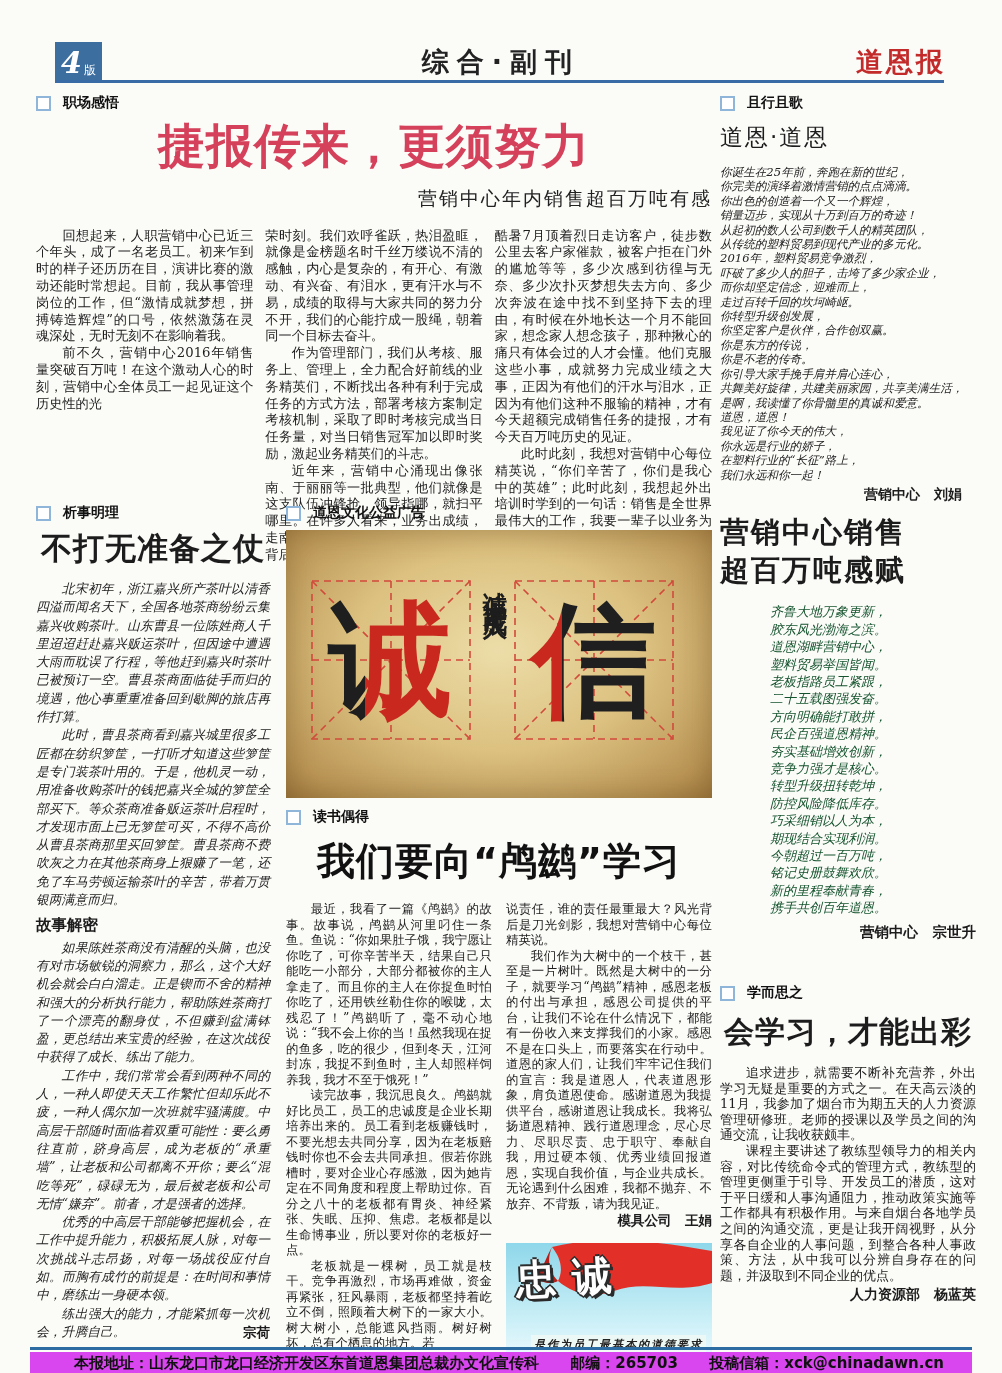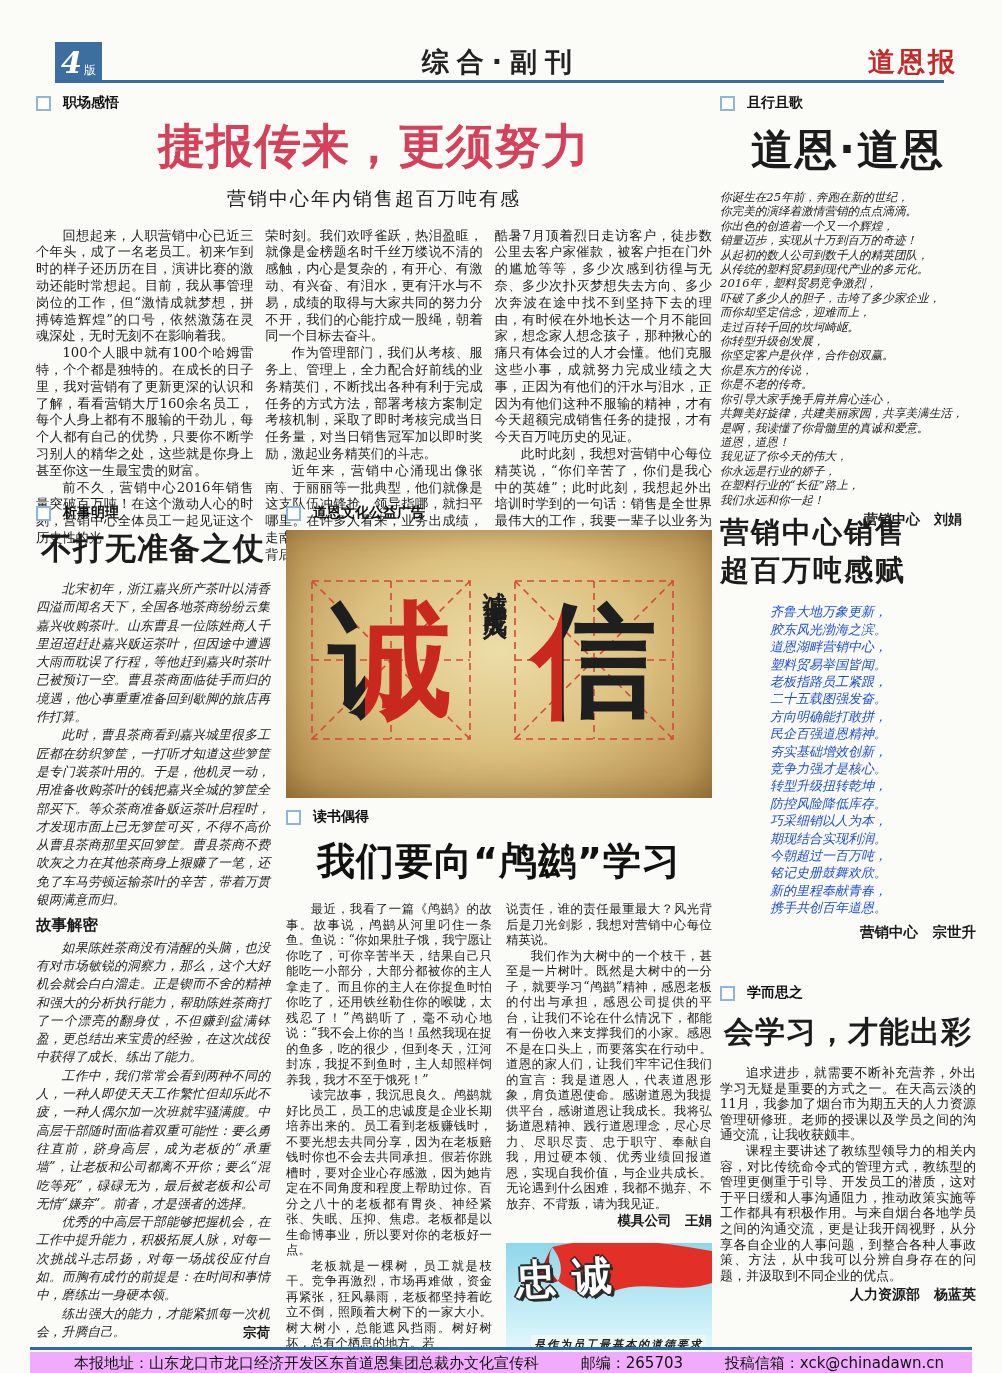--- a/index.html
+++ b/index.html
@@ -6,40 +6,40 @@
   .page{position:relative;width:1002px;height:1373px;background:#fbfbf8;overflow:hidden;
         font-family:"DejaVu Sans","Liberation Sans",sans-serif;color:#1c1c1c;}
   
   .pagenum-box{position:absolute;left:55px;top:42px;width:47px;height:38px;background:#3c6e9f;
         color:#fff;display:flex;align-items:flex-end;justify-content:center;gap:2px;padding-bottom:2px;box-sizing:border-box;}
   .pagenum-box .num{font-family:"DejaVu Serif",serif;font-size:30px;font-style:italic;font-weight:bold;line-height:30px;}
   .pagenum-box .lab{font-size:12px;line-height:16px;}
   .header-rule{position:absolute;left:55px;top:80px;width:889px;height:3px;background:#396ca6;}
   .section-title{position:absolute;left:0;top:44px;width:100%;text-align:center;
         font-size:27px;font-weight:bold;letter-spacing:8px;color:#222;}
-  .masthead{position:absolute;right:44px;top:44px;font-family:"DejaVu Serif",serif;
+  .masthead{position:absolute;right:56px;top:44px;font-family:"DejaVu Serif",serif;
         font-size:27px;font-weight:bold;color:#c32a2a;letter-spacing:3px;}
   
   .tag{display:flex;align-items:center;gap:12px;font-weight:bold;font-size:14px;color:#111;}
   .tag-box{width:11px;height:11px;border:2px solid #8fb6d9;background:#fff;display:inline-block;}
   .serif{font-family:"DejaVu Serif","Liberation Serif",serif;}
   p.para{margin:0;text-indent:2em;text-align:justify;}
   p.cont{text-indent:0;}
   .byline{font-weight:bold;font-style:normal;text-align:right;}
   
   .lead{position:absolute;left:36px;top:94px;width:676px;}
   .lead-headline{margin-top:8px;text-align:center;font-size:47px;font-weight:900;
         color:#d5415a;letter-spacing:1px;line-height:1.1;}
-  .lead-subtitle{margin-top:14px;text-align:center;font-size:19px;letter-spacing:2px;color:#222;}
+  .lead-subtitle{margin-top:14px;text-align:right;font-size:19px;letter-spacing:2px;color:#222;}
   .lead-cols{margin-top:16px;display:flex;gap:12px;}
   .lead-col{flex:1;font-size:13.2px;line-height:16.8px;}
   .lead-byline{margin-top:-16.8px;font-size:13.2px;}
   
   .song{position:absolute;left:720px;top:94px;width:256px;}
-  .song-title{margin-top:10px;text-align:center;font-size:42px;font-weight:700;letter-spacing:2px;}
+  .song-title{margin-top:10px;font-size:23px;font-weight:400;letter-spacing:2px;}
   .song-poem{margin-top:12px;font-size:11.6px;line-height:14.4px;font-style:italic;white-space:pre-line;color:#222;}
   .song-byline{margin-top:4px;font-size:14px;padding-right:14px;}
   
   .analysis{position:absolute;left:36px;top:504px;width:234px;}
   .analysis-title{margin-top:6px;text-align:center;font-size:31px;font-weight:900;letter-spacing:1px;}
   .analysis-body{margin-top:10px;font-size:12.8px;line-height:18.3px;font-style:italic;}
   .analysis-sub{font-style:normal;font-family:"DejaVu Sans",sans-serif;font-weight:bold;font-size:15.5px;margin:7px 0 4px 0;}
   .analysis-byline{margin-top:-18.3px;font-size:13.5px;}
   
   .ad{position:absolute;left:286px;top:504px;width:426px;}
@@ -72,32 +72,32 @@
         background:linear-gradient(180deg,#8ed7ea 0%,#c2ecf5 55%,#eefbff 100%);overflow:hidden;}
   .loyalty-flag{position:absolute;left:0;top:0;width:206px;height:64px;}
   .loyalty-title{position:absolute;left:10px;top:26px;font-family:"DejaVu Serif",serif;
         font-size:40px;font-weight:900;letter-spacing:16px;color:#fefefe;transform:rotate(-3deg);
         text-shadow:2px 0 0 #2b2b2b,-2px 0 0 #2b2b2b,0 2px 0 #2b2b2b,0 -2px 0 #2b2b2b,3px 3px 0 #2b2b2b;}
   .loyalty-caption{position:absolute;right:6px;bottom:8px;font-size:11px;font-weight:bold;
         font-style:italic;letter-spacing:2px;color:#222;background:rgba(252,252,240,.55);padding:2px 3px;}
   
   .fu{position:absolute;left:720px;top:514px;width:256px;}
   .fu-title{font-size:29px;font-weight:900;line-height:1.3;letter-spacing:2px;white-space:pre-line;}
-  .fu-poem{margin-top:14px;padding-left:50px;font-size:13px;line-height:17.4px;font-style:italic;white-space:pre-line;color:#1d4ed8;}
+  .fu-poem{margin-top:14px;padding-left:50px;font-size:13px;line-height:17.4px;font-style:italic;white-space:pre-line;color:#14532d;}
   .fu-byline{margin-top:6px;padding-left:50px;font-weight:bold;font-size:14.5px;text-align:right;}
   
   .learning{position:absolute;left:720px;top:984px;width:256px;}
   .learning-title{margin-top:10px;text-align:center;font-size:30px;font-weight:900;letter-spacing:1px;}
   .learning-body{margin-top:12px;font-size:13px;line-height:15.6px;}
   .learning-byline{margin-top:4px;font-size:14px;}
   
   .footer-rule{position:absolute;left:30px;top:1347px;width:942px;height:3px;background:#2d6ca3;}
   .footer{position:absolute;left:30px;top:1352px;width:942px;box-sizing:border-box;
         padding:2px 28px 0 44px;display:flex;justify-content:space-between;
-        font-size:15px;font-weight:normal;color:#111;background:#f0abfc;}
+        font-size:15px;font-weight:bold;color:#111;background:#d946ef;}
 </style>
 </head>
 <body>
 
 <div class="page">
 
   <div class="pagenum-box">
     <span class="num">4</span>
     <span class="lab">版</span>
   </div>
@@ -108,21 +108,20 @@
   <div class="lead">
     <div class="tag">
       <span class="tag-box"></span>
       <span>职场感悟</span>
     </div>
     <div class="lead-headline">捷报传来，更须努力</div>
     <div class="lead-subtitle">营销中心年内销售超百万吨有感</div>
     <div class="lead-cols serif">
       <div class="lead-col">
         <p class="para">回想起来，人职营销中心已近三个年头，成了一名老员工。初来乍到时的样子还历历在目，演讲比赛的激动还能时常想起。目前，我从事管理岗位的工作，但“激情成就梦想，拼搏铸造辉煌”的口号，依然激荡在灵魂深处，无时无刻不在影响着我。</p>
-        <p class="para">100个人眼中就有100个哈姆雷特，个个都是独特的。在成长的日子里，我对营销有了更新更深的认识和了解，看看营销大厅160余名员工，每个人身上都有不服输的干劲儿，每个人都有自己的优势，只要你不断学习别人的精华之处，这些就是你身上甚至你这一生最宝贵的财富。</p>
         <p class="para">前不久，营销中心2016年销售量突破百万吨！在这个激动人心的时刻，营销中心全体员工一起见证这个历史性的光</p>
       </div>
       <div class="lead-col">
         <p class="para cont">荣时刻。我们欢呼雀跃，热泪盈眶，就像是金榜题名时千丝万缕说不清的感触，内心是复杂的，有开心、有激动、有兴奋、有泪水，更有汗水与不易，成绩的取得与大家共同的努力分不开，我们的心能拧成一股绳，朝着同一个目标去奋斗。</p>
         <p class="para">作为管理部门，我们从考核、服务上、管理上，全力配合好前线的业务精英们，不断找出各种有利于完成任务的方式方法，部署考核方案制定考核机制，采取了即时考核完成当日任务量，对当日销售冠军加以即时奖励，激起业务精英们的斗志。</p>
         <p class="para">近年来，营销中心涌现出像张南、于丽丽等一批典型，他们就像是这支队伍冲锋抢，领导指哪，就扫平哪里。在许多人看来，业务出成绩，走南闯北，光鲜靓丽，殊不知他们的背后有多少酸甜苦辣。</p>
       </div>
       <div class="lead-col">
         <p class="para cont">酷暑7月顶着烈日走访客户，徒步数公里去客户家催款，被客户拒在门外的尴尬等等，多少次感到彷徨与无奈、多少次扑灭梦想失去方向、多少次奔波在途中找不到坚持下去的理由，有时候在外地长达一个月不能回家，想念家人想念孩子，那种揪心的痛只有体会过的人才会懂。他们克服这些小事，成就努力完成业绩之大事，正因为有他们的汗水与泪水，正因为有他们这种不服输的精神，才有今天超额完成销售任务的捷报，才有今天百万吨历史的见证。</p>
         <p class="para">此时此刻，我想对营销中心每位精英说，“你们辛苦了，你们是我心中的英雄”；此时此刻，我想起外出培训时学到的一句话：销售是全世界最伟大的工作，我要一辈子以业务为荣。这句话的真谛，我真切地体会到了。</p>

